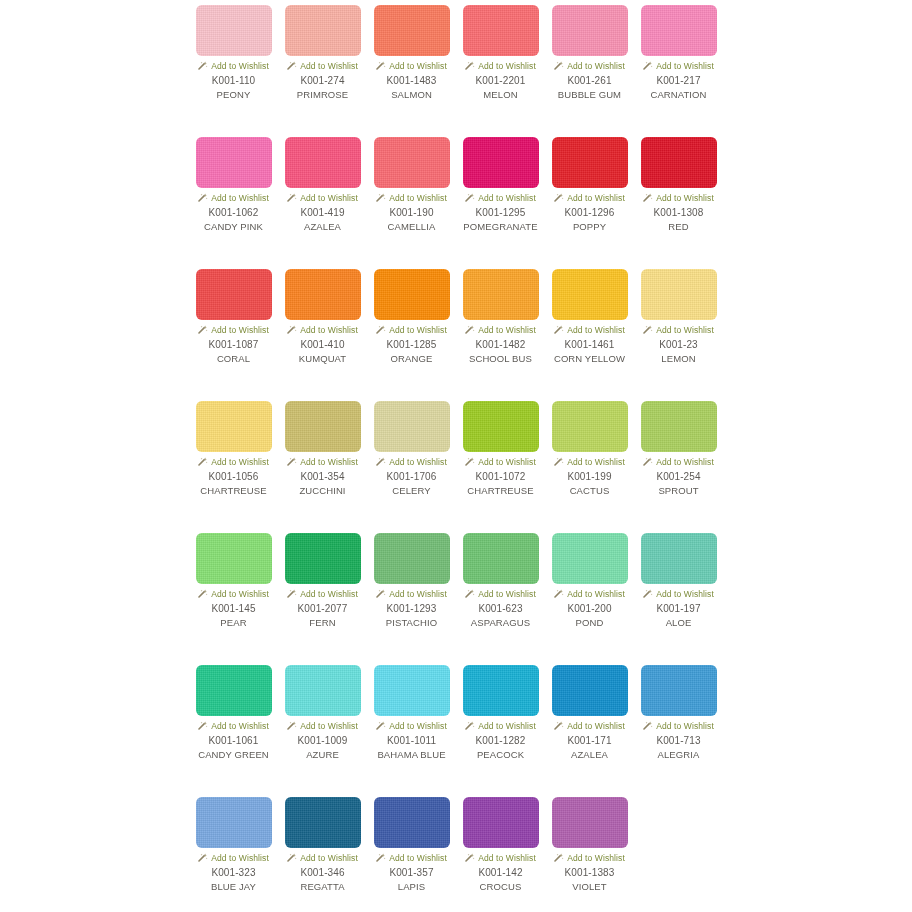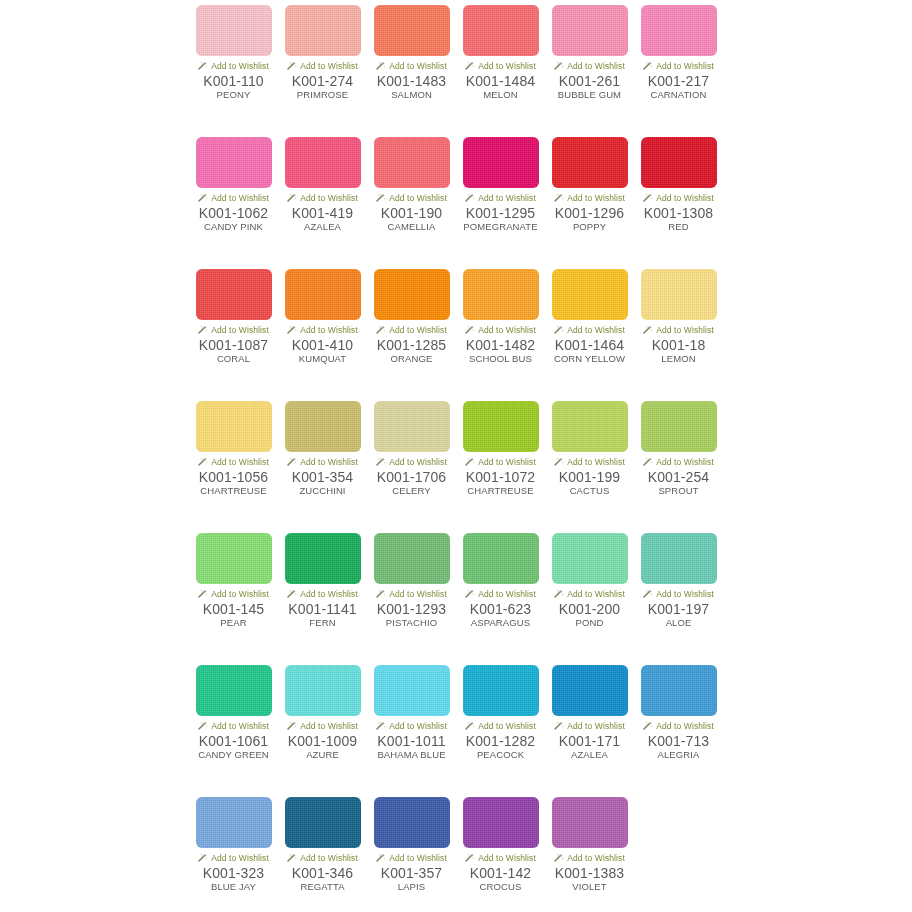--- a/index.html
+++ b/index.html
@@ -84,21 +84,21 @@
   .wishlist-label {
     font-size: 8.5px;
     color: #7d8b3a;
     letter-spacing: 0.1px;
     white-space: nowrap;
     line-height: 10px;
   }
 
   .swatch-code {
     margin-top: 4px;
-    font-size: 14px;
+    font-size: 10px;
     color: #5d5a56;
     white-space: nowrap;
     letter-spacing: 0.1px;
     line-height: 12px;
   }
   .swatch-name {
     margin-top: 2px;
     font-size: 9.5px;
     color: #5d5a56;
     white-space: nowrap;
@@ -167,21 +167,21 @@
             <span class="wishlist-icon">
               <svg viewBox="0 0 12 12" width="10" height="10" aria-hidden="true">
                 <line x1="1.2" y1="9.6" x2="7.6" y2="3.2" stroke="#8e8467" stroke-width="1.9" stroke-linecap="round"></line>
                 <path d="M8.6 0.6 L9.15 2.1 L10.6 2.65 L9.15 3.2 L8.6 4.7 L8.05 3.2 L6.6 2.65 L8.05 2.1 Z" fill="#a8a07f"></path>
                 <path d="M4.3 0.9 L4.62 1.78 L5.5 2.1 L4.62 2.42 L4.3 3.3 L3.98 2.42 L3.1 2.1 L3.98 1.78 Z" fill="#b5ad8d"></path>
                 <path d="M10.4 5.5 L10.68 6.28 L11.46 6.56 L10.68 6.84 L10.4 7.62 L10.12 6.84 L9.34 6.56 L10.12 6.28 Z" fill="#b5ad8d"></path>
               </svg>
             </span>
             <span class="wishlist-label">Add to Wishlist</span>
           </div>
-          <div class="swatch-code">K001-1484</div>
+          <div class="swatch-code">K001-2201</div>
           <div class="swatch-name">MELON</div>
         </div>
         <div class="swatch-cell">
           <div class="swatch-chip" style="background: rgb(248, 145, 178);"></div>
           <div class="wishlist-link">
             <span class="wishlist-icon">
               <svg viewBox="0 0 12 12" width="10" height="10" aria-hidden="true">
                 <line x1="1.2" y1="9.6" x2="7.6" y2="3.2" stroke="#8e8467" stroke-width="1.9" stroke-linecap="round"></line>
                 <path d="M8.6 0.6 L9.15 2.1 L10.6 2.65 L9.15 3.2 L8.6 4.7 L8.05 3.2 L6.6 2.65 L8.05 2.1 Z" fill="#a8a07f"></path>
                 <path d="M4.3 0.9 L4.62 1.78 L5.5 2.1 L4.62 2.42 L4.3 3.3 L3.98 2.42 L3.1 2.1 L3.98 1.78 Z" fill="#b5ad8d"></path>
@@ -379,37 +379,37 @@
             <span class="wishlist-icon">
               <svg viewBox="0 0 12 12" width="10" height="10" aria-hidden="true">
                 <line x1="1.2" y1="9.6" x2="7.6" y2="3.2" stroke="#8e8467" stroke-width="1.9" stroke-linecap="round"></line>
                 <path d="M8.6 0.6 L9.15 2.1 L10.6 2.65 L9.15 3.2 L8.6 4.7 L8.05 3.2 L6.6 2.65 L8.05 2.1 Z" fill="#a8a07f"></path>
                 <path d="M4.3 0.9 L4.62 1.78 L5.5 2.1 L4.62 2.42 L4.3 3.3 L3.98 2.42 L3.1 2.1 L3.98 1.78 Z" fill="#b5ad8d"></path>
                 <path d="M10.4 5.5 L10.68 6.28 L11.46 6.56 L10.68 6.84 L10.4 7.62 L10.12 6.84 L9.34 6.56 L10.12 6.28 Z" fill="#b5ad8d"></path>
               </svg>
             </span>
             <span class="wishlist-label">Add to Wishlist</span>
           </div>
-          <div class="swatch-code">K001-1464</div>
+          <div class="swatch-code">K001-1461</div>
           <div class="swatch-name">CORN YELLOW</div>
         </div>
         <div class="swatch-cell">
           <div class="swatch-chip" style="background: rgb(250, 223, 134);"></div>
           <div class="wishlist-link">
             <span class="wishlist-icon">
               <svg viewBox="0 0 12 12" width="10" height="10" aria-hidden="true">
                 <line x1="1.2" y1="9.6" x2="7.6" y2="3.2" stroke="#8e8467" stroke-width="1.9" stroke-linecap="round"></line>
                 <path d="M8.6 0.6 L9.15 2.1 L10.6 2.65 L9.15 3.2 L8.6 4.7 L8.05 3.2 L6.6 2.65 L8.05 2.1 Z" fill="#a8a07f"></path>
                 <path d="M4.3 0.9 L4.62 1.78 L5.5 2.1 L4.62 2.42 L4.3 3.3 L3.98 2.42 L3.1 2.1 L3.98 1.78 Z" fill="#b5ad8d"></path>
                 <path d="M10.4 5.5 L10.68 6.28 L11.46 6.56 L10.68 6.84 L10.4 7.62 L10.12 6.84 L9.34 6.56 L10.12 6.28 Z" fill="#b5ad8d"></path>
               </svg>
             </span>
             <span class="wishlist-label">Add to Wishlist</span>
           </div>
-          <div class="swatch-code">K001-18</div>
+          <div class="swatch-code">K001-23</div>
           <div class="swatch-name">LEMON</div>
         </div>
       </div>
       <div class="grid-row">
         <div class="swatch-cell">
           <div class="swatch-chip" style="background: rgb(250, 220, 115);"></div>
           <div class="wishlist-link">
             <span class="wishlist-icon">
               <svg viewBox="0 0 12 12" width="10" height="10" aria-hidden="true">
                 <line x1="1.2" y1="9.6" x2="7.6" y2="3.2" stroke="#8e8467" stroke-width="1.9" stroke-linecap="round"></line>
@@ -527,21 +527,21 @@
             <span class="wishlist-icon">
               <svg viewBox="0 0 12 12" width="10" height="10" aria-hidden="true">
                 <line x1="1.2" y1="9.6" x2="7.6" y2="3.2" stroke="#8e8467" stroke-width="1.9" stroke-linecap="round"></line>
                 <path d="M8.6 0.6 L9.15 2.1 L10.6 2.65 L9.15 3.2 L8.6 4.7 L8.05 3.2 L6.6 2.65 L8.05 2.1 Z" fill="#a8a07f"></path>
                 <path d="M4.3 0.9 L4.62 1.78 L5.5 2.1 L4.62 2.42 L4.3 3.3 L3.98 2.42 L3.1 2.1 L3.98 1.78 Z" fill="#b5ad8d"></path>
                 <path d="M10.4 5.5 L10.68 6.28 L11.46 6.56 L10.68 6.84 L10.4 7.62 L10.12 6.84 L9.34 6.56 L10.12 6.28 Z" fill="#b5ad8d"></path>
               </svg>
             </span>
             <span class="wishlist-label">Add to Wishlist</span>
           </div>
-          <div class="swatch-code">K001-1141</div>
+          <div class="swatch-code">K001-2077</div>
           <div class="swatch-name">FERN</div>
         </div>
         <div class="swatch-cell">
           <div class="swatch-chip" style="background: rgb(114, 189, 117);"></div>
           <div class="wishlist-link">
             <span class="wishlist-icon">
               <svg viewBox="0 0 12 12" width="10" height="10" aria-hidden="true">
                 <line x1="1.2" y1="9.6" x2="7.6" y2="3.2" stroke="#8e8467" stroke-width="1.9" stroke-linecap="round"></line>
                 <path d="M8.6 0.6 L9.15 2.1 L10.6 2.65 L9.15 3.2 L8.6 4.7 L8.05 3.2 L6.6 2.65 L8.05 2.1 Z" fill="#a8a07f"></path>
                 <path d="M4.3 0.9 L4.62 1.78 L5.5 2.1 L4.62 2.42 L4.3 3.3 L3.98 2.42 L3.1 2.1 L3.98 1.78 Z" fill="#b5ad8d"></path>

